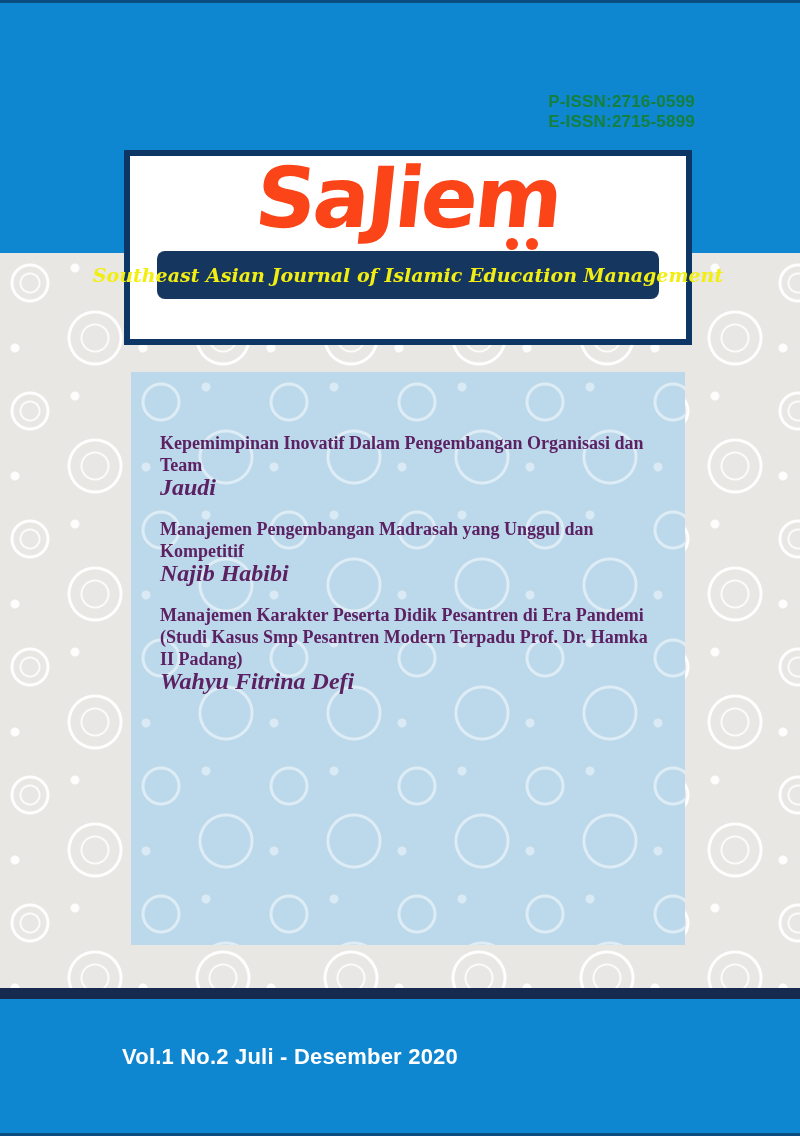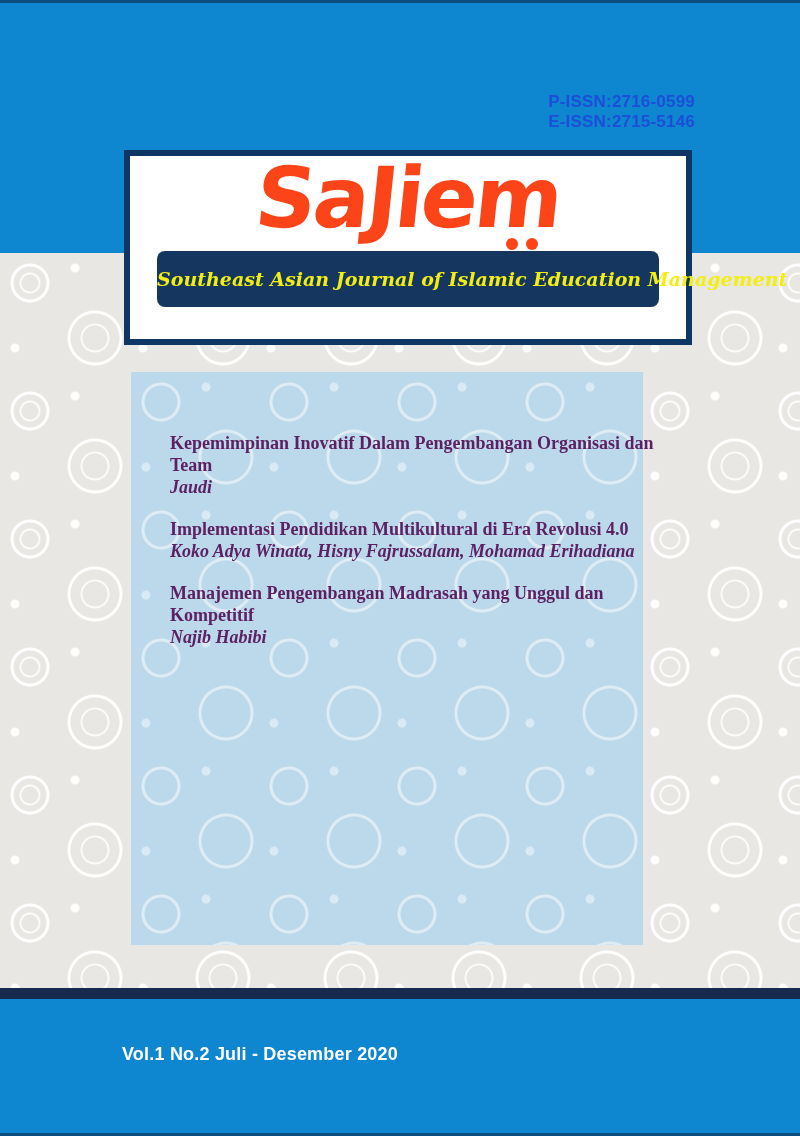--- a/index.html
+++ b/index.html
@@ -16,106 +16,106 @@
       radial-gradient(circle at 30px 30px, rgba(255,255,255,0) 8px,  rgba(255,255,255,.85) 9px,  rgba(255,255,255,.85) 10px, rgba(255,255,255,0) 11px),
       radial-gradient(circle at 95px 85px, rgba(255,255,255,0) 24px, rgba(255,255,255,.95) 25px, rgba(255,255,255,.95) 27px, rgba(255,255,255,0) 28px),
       radial-gradient(circle at 95px 85px, rgba(255,255,255,0) 12px, rgba(255,255,255,.85) 13px, rgba(255,255,255,.85) 14px, rgba(255,255,255,0) 15px),
       radial-gradient(circle at 75px 15px, rgba(255,255,255,.9) 4px, rgba(255,255,255,0) 5px),
       radial-gradient(circle at 15px 95px, rgba(255,255,255,.9) 4px, rgba(255,255,255,0) 5px);
     background-size:128px 128px;
   }
   .band-top{position:absolute;left:0;top:0;width:800px;height:253px;background:#0e86d0;}
   .line-top{position:absolute;left:0;top:0;width:800px;height:3px;background:#0a4d7e;}
   .issn{
-    position:absolute;right:105px;top:92px;text-align:left;color:#1d4ed8;
+    position:absolute;right:105px;top:92px;text-align:left;color:#15803d;
     font-weight:bold;font-size:17px;line-height:20px;letter-spacing:.2px;
   }
   
   .logo-box{
     position:absolute;left:124px;top:150px;width:568px;height:195px;
     background:#ffffff;border:6px solid #0e3665;box-sizing:border-box;
   }
   .logo-text{
     position:absolute;left:0;right:0;top:-4px;text-align:center;
     font-family:"DejaVu Sans",sans-serif;font-weight:bold;font-size:84px;line-height:92px;
     color:#fb4418;transform:skewX(-6deg);letter-spacing:-3px;
   }
   .logo-dots{position:absolute;left:376px;top:80px;width:46px;height:12px;}
   .logo-dots span{display:inline-block;width:12px;height:12px;border-radius:50%;background:#fb4418;margin-right:8px;}
   .tagline-bar{
-    position:absolute;left:27px;top:95px;width:502px;height:56px;
+    position:absolute;left:27px;top:95px;width:502px;height:48px;
     background:#14365f;border-radius:8px;
-    display:flex;align-items:center;
+    display:flex;align-items:center;justify-content:center;
   }
   .tagline{
     color:#f2ee12;font-style:italic;font-weight:bold;font-size:19px;
     font-family:"DejaVu Serif",serif;white-space:nowrap;
   }
   
   .panel{
-    position:absolute;left:131px;top:372px;width:512px;height:573px;
+    position:absolute;left:131px;top:372px;width:554px;height:573px;
     background-color:#bcd9eb;
     background-image:
       radial-gradient(circle at 30px 30px, rgba(255,255,255,0) 16px, rgba(255,255,255,.5) 17px, rgba(255,255,255,.5) 19px, rgba(255,255,255,0) 20px),
       radial-gradient(circle at 95px 85px, rgba(255,255,255,0) 24px, rgba(255,255,255,.5) 25px, rgba(255,255,255,.5) 27px, rgba(255,255,255,0) 28px),
       radial-gradient(circle at 75px 15px, rgba(255,255,255,.45) 4px, rgba(255,255,255,0) 5px),
       radial-gradient(circle at 15px 95px, rgba(255,255,255,.45) 4px, rgba(255,255,255,0) 5px);
     background-size:128px 128px;
-    box-sizing:border-box;padding:60px 40px 0 39px;
+    box-sizing:border-box;padding:60px 40px 0 29px;
   }
   .entry{margin-bottom:20px;width:505px;}
   .entry .title{
     font-family:"Liberation Serif",serif;font-weight:bold;font-size:18px;line-height:22px;
     color:#5c2162;
   }
   .entry .authors{
     font-family:"Liberation Serif",serif;font-weight:bold;font-style:italic;
-    font-size:18px;line-height:22px;color:#5c2162;
+    font-size:24px;line-height:22px;color:#5c2162;
   }
   
   .divider{position:absolute;left:0;top:988px;width:800px;height:11px;background:#152a4e;}
   .band-bottom{position:absolute;left:0;top:999px;width:800px;height:137px;background:#0e86d0;}
   .line-bottom{position:absolute;left:0;bottom:0;width:800px;height:3px;background:#0a4d7e;}
   .volume{
     position:absolute;left:122px;top:1044px;color:#ffffff;font-weight:bold;
-    font-size:18px;letter-spacing:.2px;
+    font-size:22px;letter-spacing:.2px;
   }
 </style>
 </head>
 <body>
 
 <div class="batik"></div>
 <div class="band-top"></div>
 <div class="line-top"></div>
 
 <div class="issn">
   <div>P-ISSN:2716-0599</div>
-  <div>E-ISSN:2715-5146</div>
+  <div>E-ISSN:2715-5899</div>
 </div>
 
 <div class="logo-box">
   <div class="logo-text">SaJiem</div>
   <div class="logo-dots"><span></span><span></span></div>
   <div class="tagline-bar">
     <div class="tagline">Southeast Asian Journal of Islamic Education Management</div>
   </div>
 </div>
 
 <div class="panel">
   <div class="entry">
     <div class="title">Kepemimpinan Inovatif Dalam Pengembangan Organisasi dan Team</div>
     <div class="authors">Jaudi</div>
   </div>
   <div class="entry">
-    <div class="title">Implementasi Pendidikan Multikultural di Era Revolusi 4.0</div>
-    <div class="authors">Koko Adya Winata, Hisny Fajrussalam, Mohamad Erihadiana</div>
+    <div class="title">Manajemen Pengembangan Madrasah yang Unggul dan Kompetitif</div>
+    <div class="authors">Najib Habibi</div>
   </div>
   <div class="entry">
-    <div class="title">Manajemen Pengembangan Madrasah yang Unggul dan Kompetitif</div>
-    <div class="authors">Najib Habibi</div>
+    <div class="title">Manajemen Karakter Peserta Didik Pesantren di Era Pandemi (Studi Kasus Smp Pesantren Modern Terpadu Prof. Dr. Hamka II Padang)</div>
+    <div class="authors">Wahyu Fitrina Defi</div>
   </div>
   <div class="entry">
   </div>
 </div>
 
 <div class="divider"></div>
 <div class="band-bottom"></div>
 <div class="volume">Vol.1 No.2 Juli - Desember 2020</div>
 <div class="line-bottom"></div>
 

